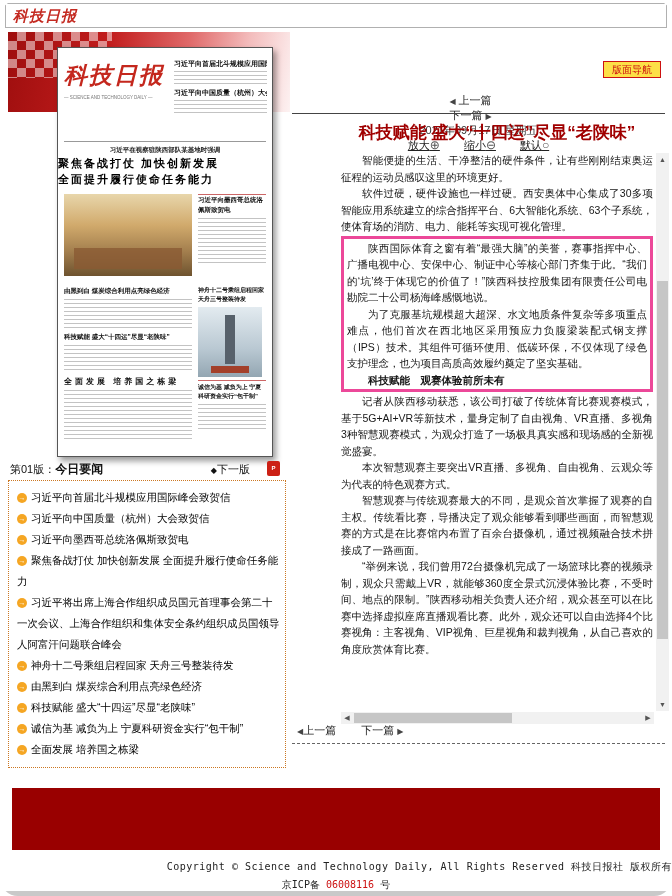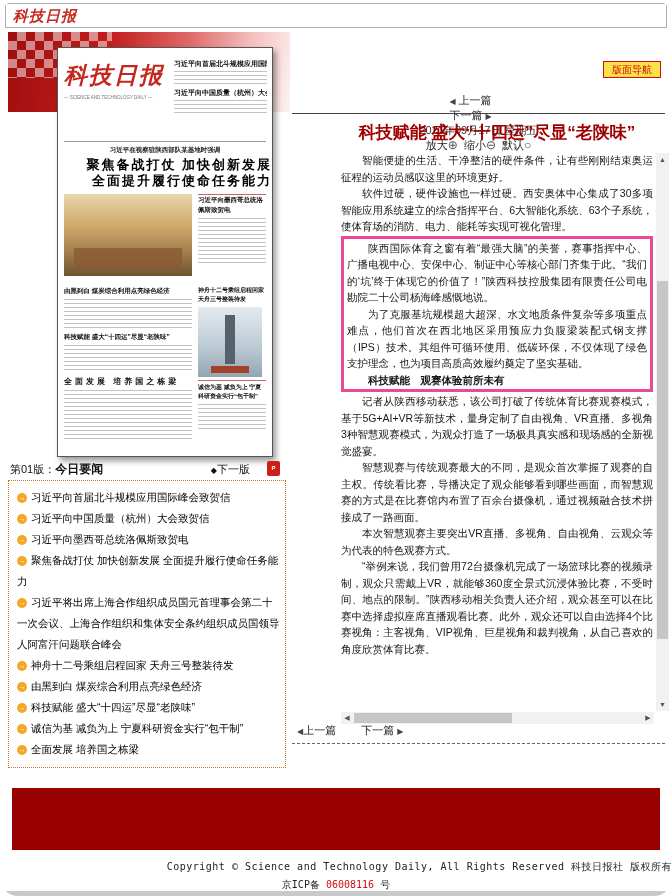--- a/index.html
+++ b/index.html
@@ -20,42 +20,42 @@
          border:1px solid #555;box-shadow:3px 4px 6px rgba(0,0,0,.4);overflow:hidden;font-family:"Liberation Sans",sans-serif;}
   .np-mast{position:absolute;left:6px;top:12px;width:108px;}
   .np-mast .big{font-family:"DejaVu Serif",serif;font-style:italic;font-weight:bold;font-size:23px;color:#c4271d;letter-spacing:2px;}
   .np-mast .sub{margin-top:4px;font-size:4.5px;color:#777;white-space:nowrap;}
   .np-right{position:absolute;left:116px;top:10px;width:93px;}
   .np-h{font-weight:bold;color:#111;white-space:nowrap;overflow:hidden;}
   .np-h.s7{font-size:7px;line-height:11px;}
   .ft{background:repeating-linear-gradient(180deg,#c3c3c3 0 1px,rgba(0,0,0,0) 1px 4px);}
   .np-rule{position:absolute;left:6px;width:202px;border-top:1px solid #999;top:93px;}
   .np-kicker{position:absolute;left:0;top:98px;width:214px;text-align:center;font-size:6.5px;font-weight:bold;color:#222;}
-  .np-main{position:absolute;left:0;width:214px;text-align:right;font-weight:bold;font-size:13px;letter-spacing:2px;color:#000;}
+  .np-main{position:absolute;left:0;width:214px;text-align:left;font-weight:bold;font-size:11px;letter-spacing:2px;color:#000;}
   .np-photo1{position:absolute;left:6px;top:146px;width:128px;height:82px;
       background:linear-gradient(180deg,#e8d6ab 0%,#d1aa6c 38%,#a07c4c 72%,#6e532f 100%);}
   .np-photo1 .tbl{position:absolute;left:8%;bottom:8%;width:84%;height:26%;background:#8a5a33;opacity:.8;}
   .np-colr{position:absolute;left:140px;top:146px;width:68px;}
   .redline{border-top:1px solid #c66;}
   .np-photo2{width:64px;height:70px;margin:3px 0;background:linear-gradient(180deg,#e3ebf0 0%,#b9c8d2 60%,#93a6b2 100%);position:relative;}
   .np-photo2 .rocket{position:absolute;left:42%;top:12%;width:16%;height:70%;background:#57616b;}
   .np-photo2 .pad{position:absolute;left:20%;bottom:6%;width:60%;height:10%;background:#a3402a;}
   .np-midL{position:absolute;left:6px;top:238px;width:128px;}
   .np-midR{position:absolute;left:140px;top:238px;width:68px;}
   .np-h.s65{font-size:6.5px;line-height:10px;white-space:normal;}
   .np-h.s6{font-size:6px;line-height:9px;white-space:normal;}
   .np-h.spread{font-size:8px;letter-spacing:3px;}
   
   #nav-btn{position:absolute;left:603px;top:61px;width:56px;height:15px;border:1px solid #cc1111;color:#cc1111;
            font-size:10px;line-height:15px;text-align:center;background:#fde047;}
   
   #toolbar{position:absolute;left:292px;top:93px;width:373px;height:18px;display:flex;align-items:center;font-size:11px;color:#222;flex-direction:column;}
   #toolbar .lnk{margin-right:16px;white-space:nowrap;cursor:pointer;}
   #toolbar .date{margin:0 auto;white-space:nowrap;color:#333;}
-  #toolbar .zgrp{display:flex;gap:6px;white-space:nowrap;}
+  #toolbar .zgrp{display:flex;gap:24px;white-space:nowrap;text-decoration:underline;}
   .tinyarrow{font-size:8px;color:#444;}
   .zic{font-size:12px;color:#555;}
   #rule-top{position:absolute;left:292px;top:113px;width:373px;border-top:1px solid #444;}
   
   #title{position:absolute;left:341px;top:121px;width:312px;text-align:center;font-size:17px;font-weight:bold;color:#a00000;}
   #body{position:absolute;left:341px;top:152px;width:312px;height:558px;overflow:hidden;
         font-size:10.5px;line-height:16.5px;text-align:justify;color:#151515;}
   #body p{margin:0;text-indent:2em;}
   #body p.noind{text-indent:0;}
   .hlbox{border:3px solid #ec4899;padding:1px 3px;margin:1px 0;}
@@ -167,22 +167,22 @@
   <div id="title">科技赋能 盛大“十四运”尽显“老陕味”</div>
   <div id="body">
     <p>智能便捷的生活、干净整洁的硬件条件，让有些刚刚结束奥运征程的运动员感叹这里的环境更好。</p>
     <p>软件过硬，硬件设施也一样过硬。西安奥体中心集成了30多项智能应用系统建立的综合指挥平台、6大智能化系统、63个子系统，使体育场的消防、电力、能耗等实现可视化管理。</p>
     <div class="hlbox">
       <p>陕西国际体育之窗有着“最强大脑”的美誉，赛事指挥中心、广播电视中心、安保中心、制证中心等核心部门齐集于此。“我们的‘坑’终于体现它的价值了！”陕西科技控股集团有限责任公司电勘院二十公司杨海峰感慨地说。</p>
       <p>为了克服基坑规模超大超深、水文地质条件复杂等多项重点难点，他们首次在西北地区采用预应力负腹梁装配式钢支撑（IPS）技术。其组件可循环使用、低碳环保，不仅体现了绿色支护理念，也为项目高质高效履约奠定了坚实基础。</p>
       <p class="sub">科技赋能　观赛体验前所未有</p>
     </div>
     <p>记者从陕西移动获悉，该公司打破了传统体育比赛观赛模式，基于5G+AI+VR等新技术，量身定制了自由视角、VR直播、多视角3种智慧观赛模式，为观众打造了一场极具真实感和现场感的全新视觉盛宴。</p>
+    <p>本次智慧观赛主要突出VR直播、多视角、自由视角、云观众等为代表的特色观赛方式。</p>
     <p>智慧观赛与传统观赛最大的不同，是观众首次掌握了观赛的自主权。传统看比赛，导播决定了观众能够看到哪些画面，而智慧观赛的方式是在比赛馆内布置了百余台摄像机，通过视频融合技术拼接成了一路画面。</p>
-    <p>本次智慧观赛主要突出VR直播、多视角、自由视角、云观众等为代表的特色观赛方式。</p>
     <p>“举例来说，我们曾用72台摄像机完成了一场篮球比赛的视频录制，观众只需戴上VR，就能够360度全景式沉浸体验比赛，不受时间、地点的限制。”陕西移动相关负责人还介绍，观众甚至可以在比赛中选择虚拟座席直播观看比赛。此外，观众还可以自由选择4个比赛视角：主客视角、VIP视角、巨星视角和裁判视角，从自己喜欢的角度欣赏体育比赛。</p>
 
   </div>
 
   <div id="vscroll">
     <div class="btn up">▲</div>
     <div class="thumb"></div>
     <div class="btn down">▼</div>
   </div>
   <div id="hscroll">

